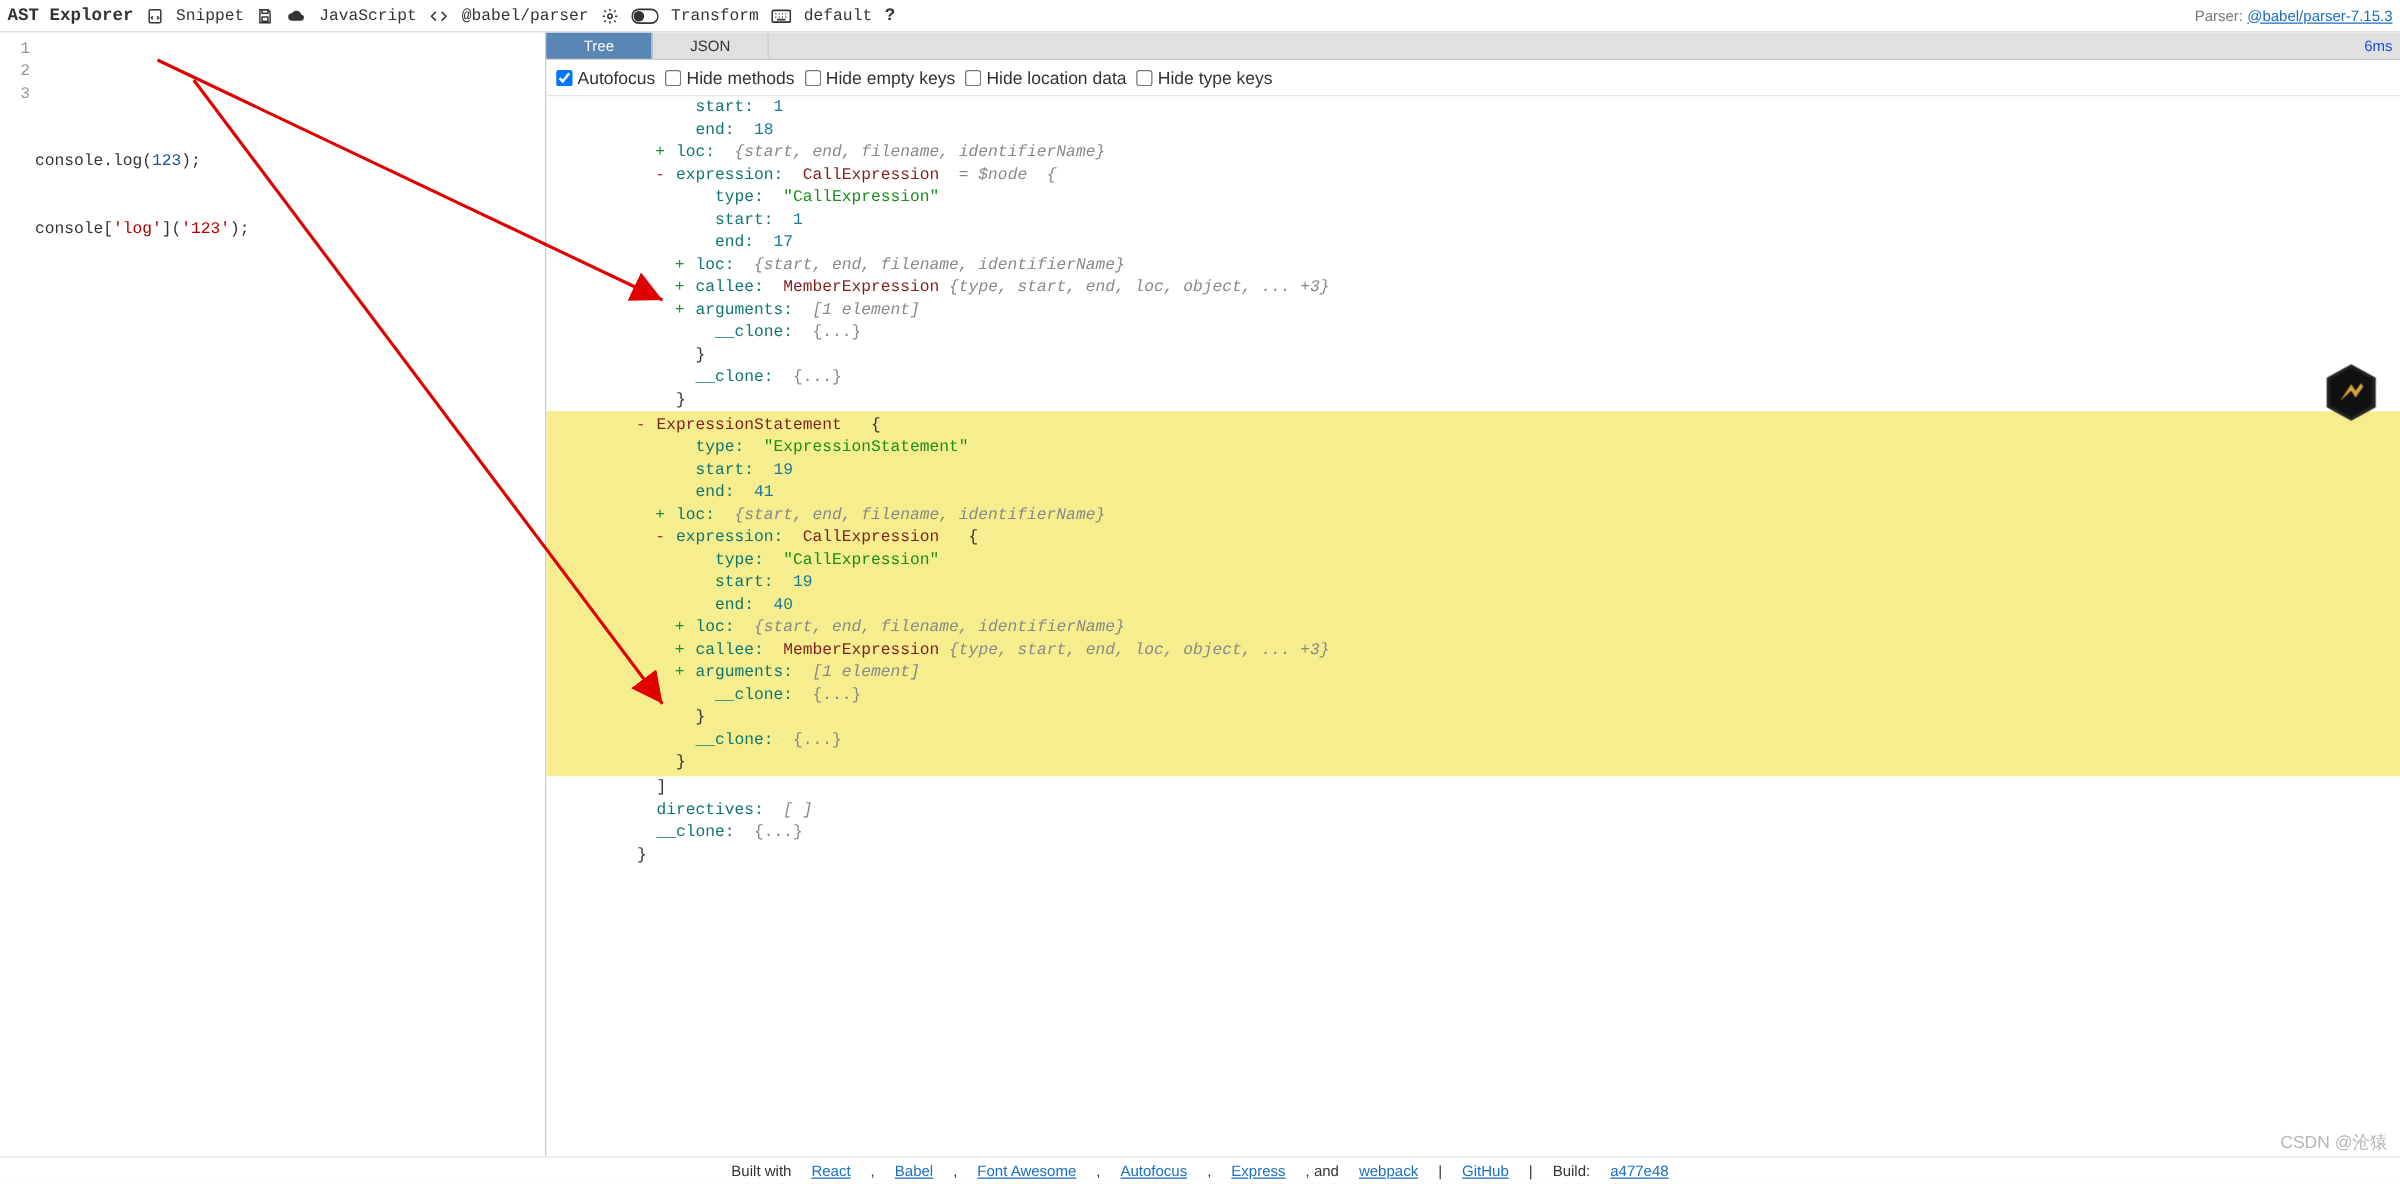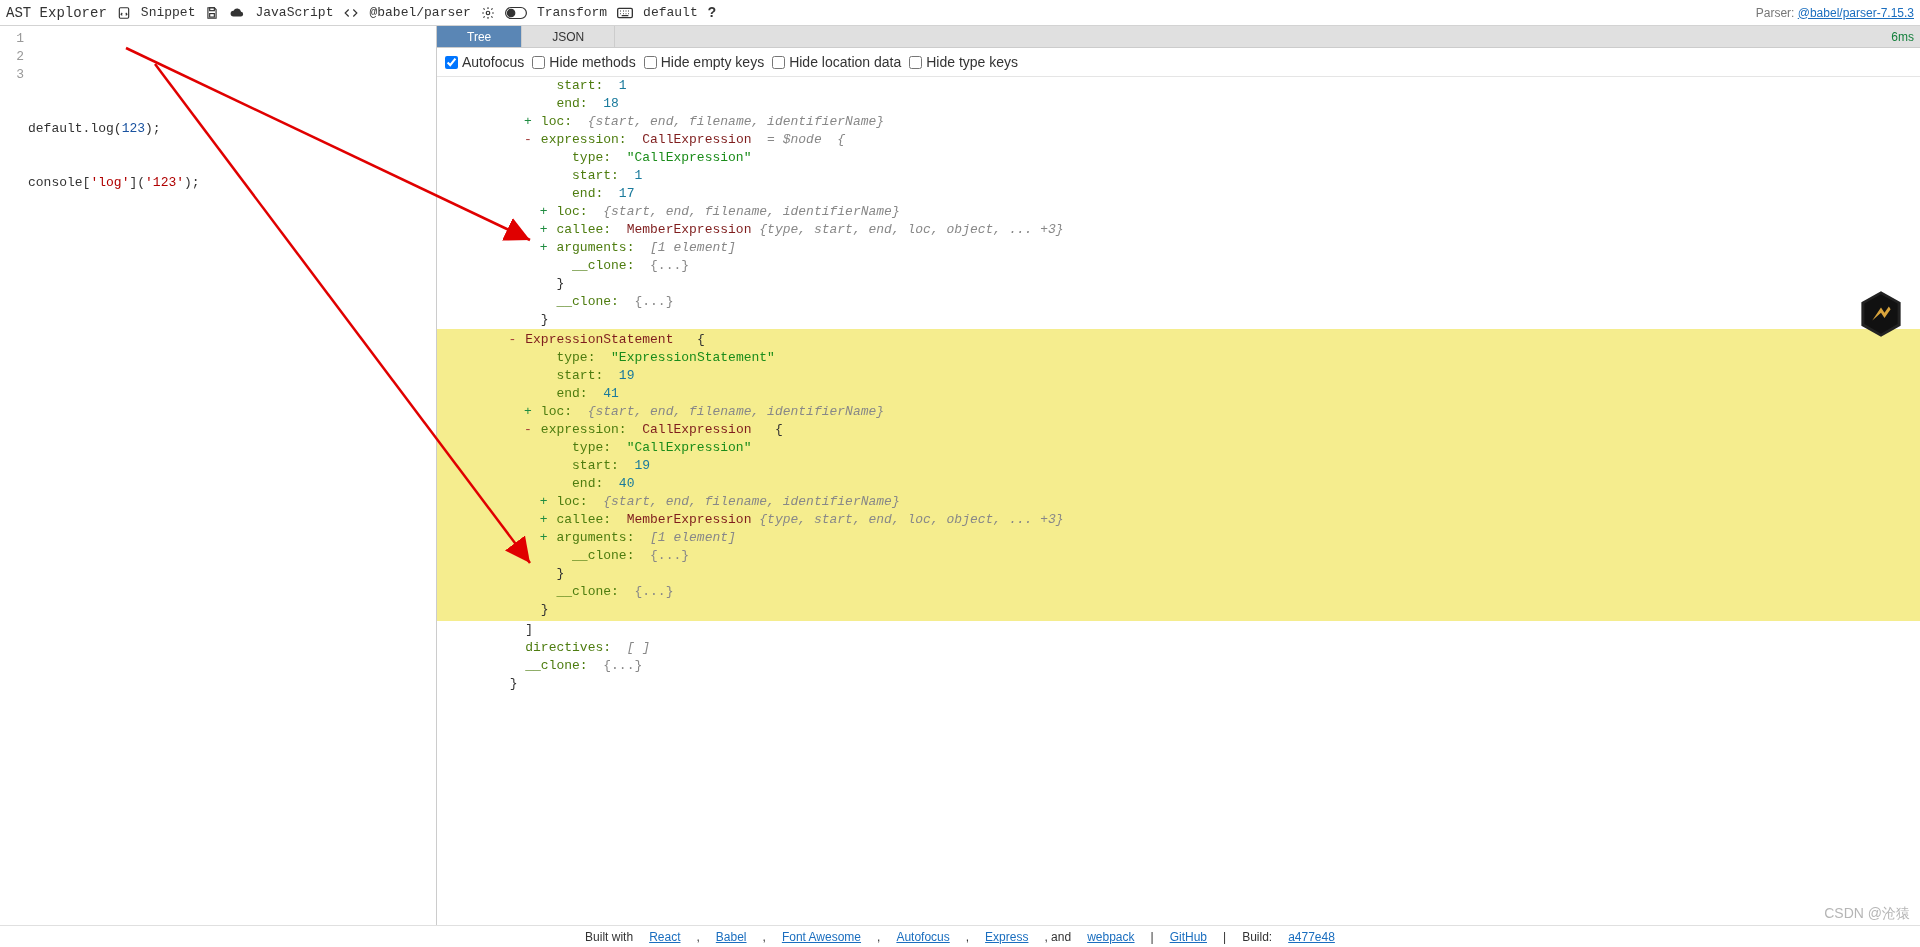--- a/index.html
+++ b/index.html
@@ -1,51 +1,51 @@
 <!DOCTYPE html>
 <html><head>
 <meta charset="utf-8">
 <style>
 * { box-sizing: border-box; margin: 0; padding: 0; }
 html, body { height: 100%; font-family: Arial, sans-serif; font-size: 13px; background: #f5f5f5; color: #333; }
 body { display: flex; flex-direction: column; overflow: hidden; }
 
 
 .toolbar { height: 26px; background: #fff; border-bottom: 1px solid #d3d3d3; display: flex; align-items: center; padding: 0 6px; gap: 10px; font-family: "Courier New", monospace; font-size: 13px; }
-.toolbar .brand { font-weight: normal; font-size: 14px; }
+.toolbar .brand { font-weight: bold; font-size: 14px; }
 .toolbar .tb-icon { font-size: 14px; color: #333; display: inline-flex; align-items: center; }
 .toolbar .spacer { flex: 1 1 auto; }
 .parser-info { font-size: 12px; color: #777; font-family: Arial, sans-serif; }
 .parser-link { color: #1a6ebf; text-decoration: underline; }
 
 
 .main { flex: 1 1 auto; display: flex; overflow: hidden; position: relative; }
 .editor-pane { width: 437px; background: #fff; border-right: 1px solid #ccc; display: flex; font-family: "Courier New", monospace; font-size: 13px; position: relative; }
 .gutter { width: 28px; text-align: right; color: #999; padding: 4px 4px 0 0; line-height: 18px; }
 .code { padding: 4px 0 0 0; line-height: 18px; white-space: pre; }
 .code .func { color: #333; }
 .code .num { color: #1a53a0; }
 .code .str { color: #b00000; }
 .code .punct { color: #333; }
 
 .output-pane { flex: 1 1 auto; display: flex; flex-direction: column; background: #fff; }
 .tabs-bar { height: 22px; background: #e0e0e0; display: flex; align-items: stretch; border-bottom: 1px solid #ccc; font-size: 12px; position: relative; }
 .tab { padding: 0 30px; display: flex; align-items: center; border-right: 1px solid #ccc; cursor: pointer; }
 .tab.active { background: #5a86b5; color: #fff; }
-.tabs-bar .right { position: absolute; right: 6px; top: 0; height: 22px; display: flex; align-items: center; color: #15803d; font-size: 12px; }
+.tabs-bar .right { position: absolute; right: 6px; top: 0; height: 22px; display: flex; align-items: center; color: #1d4ed8; font-size: 12px; }
 
 .options-bar { padding: 6px 8px; background: #fff; border-bottom: 1px solid #e5e5e5; display: flex; gap: 8px; align-items: center; font-size: 14px; }
 .options-bar label { display: flex; align-items: center; gap: 4px; }
 
 .ast-area { flex: 1 1 auto; overflow: auto; padding: 0 0 8px 8px; font-family: "Courier New", monospace; font-size: 13px; line-height: 18px; position: relative; }
 .ast-line { white-space: pre; }
 .ast-line .exp { display: inline-block; width: 10px; text-align: center; color: #888; }
 .ast-line .exp.plus { color: #1f8c41; }
 .ast-line .exp.minus { color: #a33838; }
-.key { color: #4d7c0f; }
+.key { color: #0f766e; }
 .val-num { color: #1a7a9c; }
 .val-str { color: #1a8c1a; }
 .val-type { color: #7f1d1d; }
 .gray { color: #888; font-style: italic; }
 .brace { color: #333; }
 .placeholder { color: #888; }
 
 .highlight-block { background: #f5ed8e; padding: 2px 4px; margin-left: -8px; padding-left: 8px; }
 
 
@@ -124,21 +124,21 @@
 <div class="main">
 
   <div class="editor-pane">
     <div class="gutter">
       <div>1</div>
       <div>2</div>
       <div>3</div>
     </div>
     <div class="code">
       <div>&nbsp;</div>
-      <div><span class="func">default.</span><span class="func">log</span><span class="punct">(</span><span class="num">123</span><span class="punct">);</span></div>
+      <div><span class="func">console.</span><span class="func">log</span><span class="punct">(</span><span class="num">123</span><span class="punct">);</span></div>
       <div><span class="func">console[</span><span class="str">'log'</span><span class="punct">](</span><span class="str">'123'</span><span class="punct">);</span></div>
     </div>
   </div>
 
   <div class="output-pane">
     <div class="tabs-bar">
       <div class="tab active">Tree</div>
       <div class="tab">JSON</div>
       <div class="right">6ms</div>
     </div>

